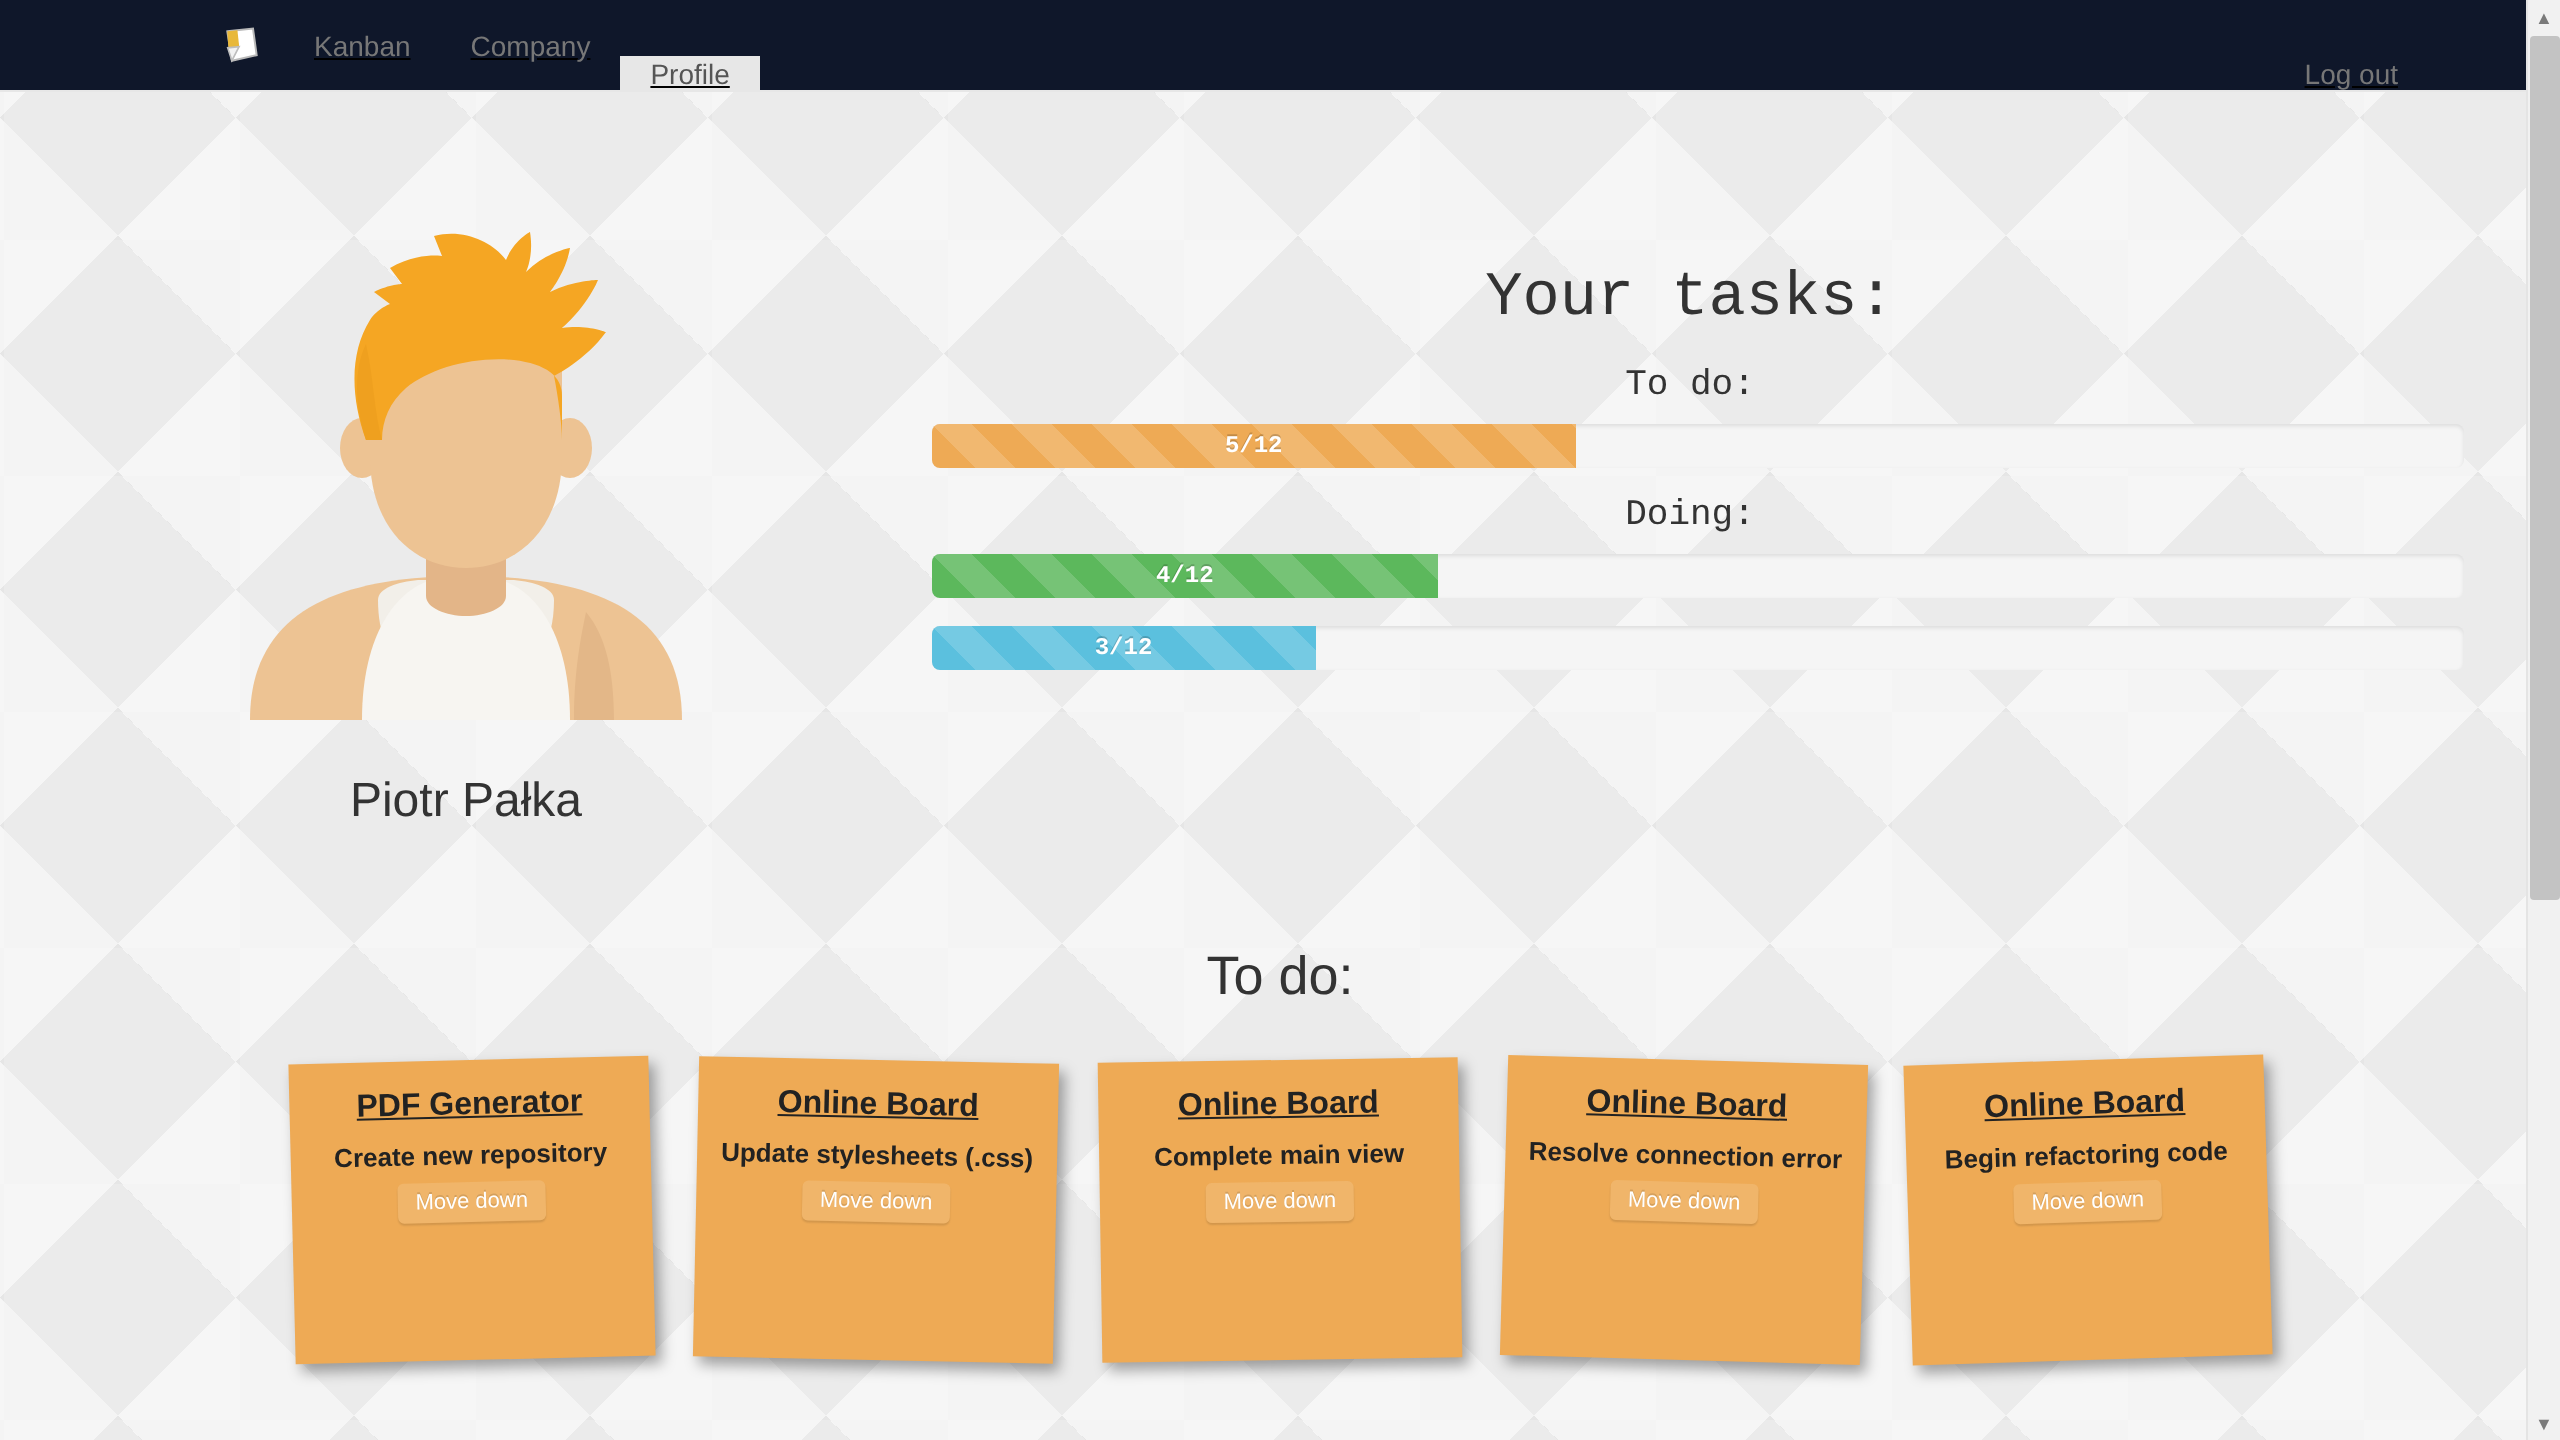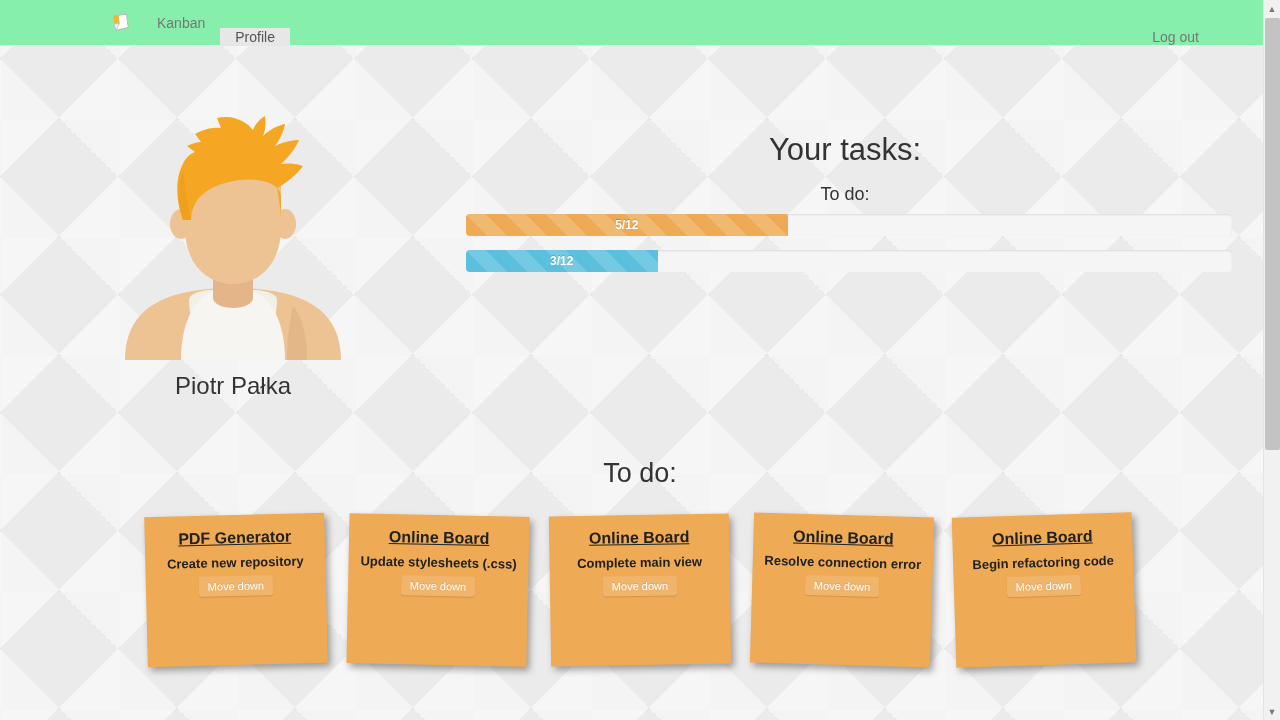--- a/index.html
+++ b/index.html
@@ -19,25 +19,26 @@
       linear-gradient(45deg, rgba(0,0,0,0.018) 25%, transparent 25%, transparent 75%, rgba(0,0,0,0.018) 75%);
     background-size: 118px 118px, 118px 118px, 118px 118px;
     background-position: 0 0, 0 0, 2px 2px;
     position: relative;
   }
 
   
   .navbar {
     position: relative;
     height: 46px;
-    background: #86efac;
+    background: #0f172a;
     border-bottom: 1px solid #e7e7e7;
     display: flex;
     align-items: stretch;
     z-index: 20;
+    text-decoration: underline;
   }
   .nav-brand {
     width: 42px;
     display: flex;
     align-items: center;
     justify-content: center;
     margin-left: 100px;
   }
   .nav-items { display: flex; align-items: stretch; }
   .nav-link {
@@ -64,28 +65,28 @@
   
   .profile-col {
     width: 466px;
     display: flex;
     flex-direction: column;
     align-items: center;
     padding-top: 42px;
   }
   .avatar-wrap { width: 232px; height: 258px; }
   .profile-name {
-    margin-top: 12px;
+    margin-top: 27px;
     font-size: 24px;
     color: #333;
     font-weight: 400;
   }
 
   
-  .tasks-col { flex: 1; padding-top: 72px; padding-right: 48px; }
+  .tasks-col { flex: 1; padding-top: 72px; padding-right: 48px; font-family: Liberation Mono, monospace; }
   .tasks-title {
     text-align: center;
     font-size: 31px;
     font-weight: 400;
     color: #333;
     margin-bottom: 16px;
     margin-left: -8px;
   }
   .bar-label {
     text-align: center;
@@ -215,20 +216,21 @@
   <div class="nav-brand">
     <svg width="22" height="22" viewBox="0 0 24 24">
       <path d="M4 4 L18 2.5 L20 17 L6.5 20 Z" fill="#ffffff" stroke="#b9b9b9" stroke-width="1.1"></path>
       <path d="M4 4 L9.5 3.4 L10.5 12.5 L4.6 13.2 Z" fill="#e8b83a"></path>
       <path d="M6.5 20 L4.2 13 L10.4 12.4 Z" fill="#f2f2f2" stroke="#bdbdbd" stroke-width="0.9"></path>
     </svg>
   </div>
 
   <div class="nav-items">
     <a class="nav-link">Kanban</a>
+    <a class="nav-link">Company</a>
     <a class="nav-link active">Profile</a>
   </div>
 
   <div class="nav-right">
     <a class="nav-link">Log out</a>
   </div>
 </div>
 
 <div class="page">
 
@@ -284,20 +286,24 @@
       <div class="tasks-title">Your tasks:</div>
 
       <div>
         <div class="bar-label">To do:</div>
         <div class="progress">
           <div class="progress-bar" id="bar0" style="width: 42%; background-color: rgb(238, 170, 85);">5/12</div>
         </div>
       </div>
 
       <div>
+        <div class="bar-label">Doing:</div>
+        <div class="progress">
+          <div class="progress-bar" id="bar1" style="width: 33%; background-color: rgb(92, 184, 92);">4/12</div>
+        </div>
       </div>
 
       <div>
         <div class="progress">
           <div class="progress-bar" id="bar2" style="width: 25%; background-color: rgb(91, 192, 222);">3/12</div>
         </div>
       </div>
     </div>
   </div>
 

